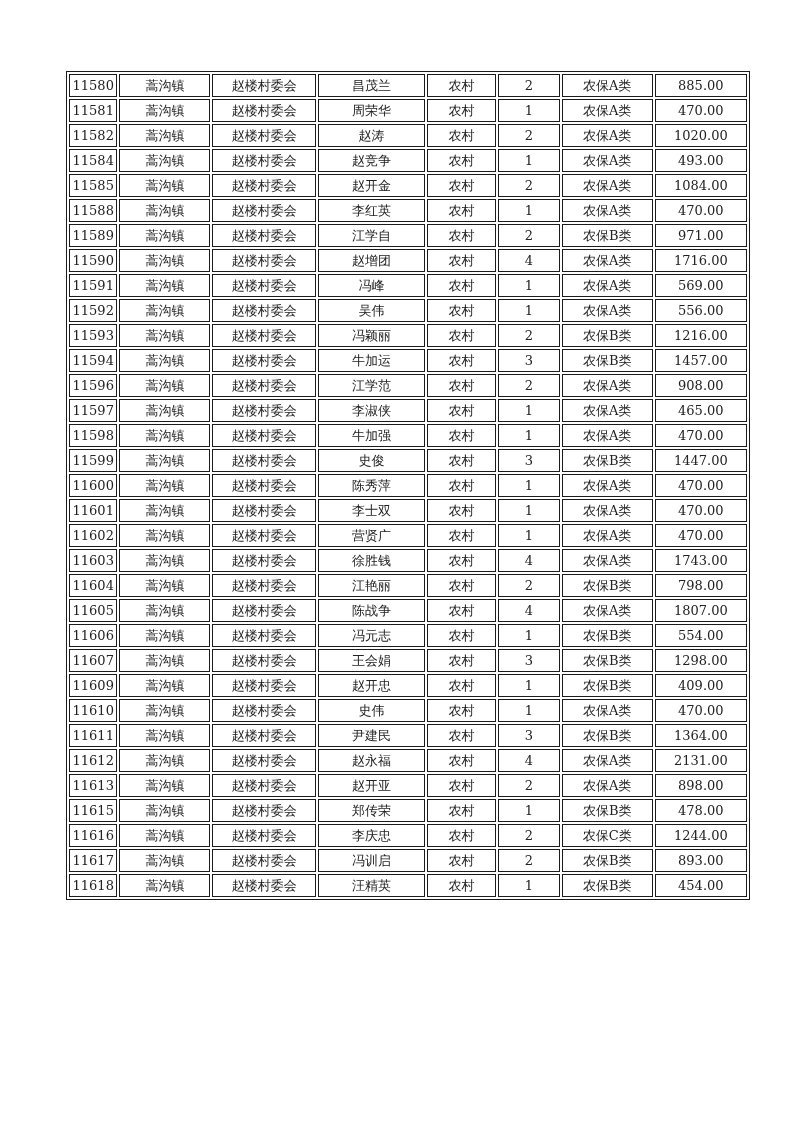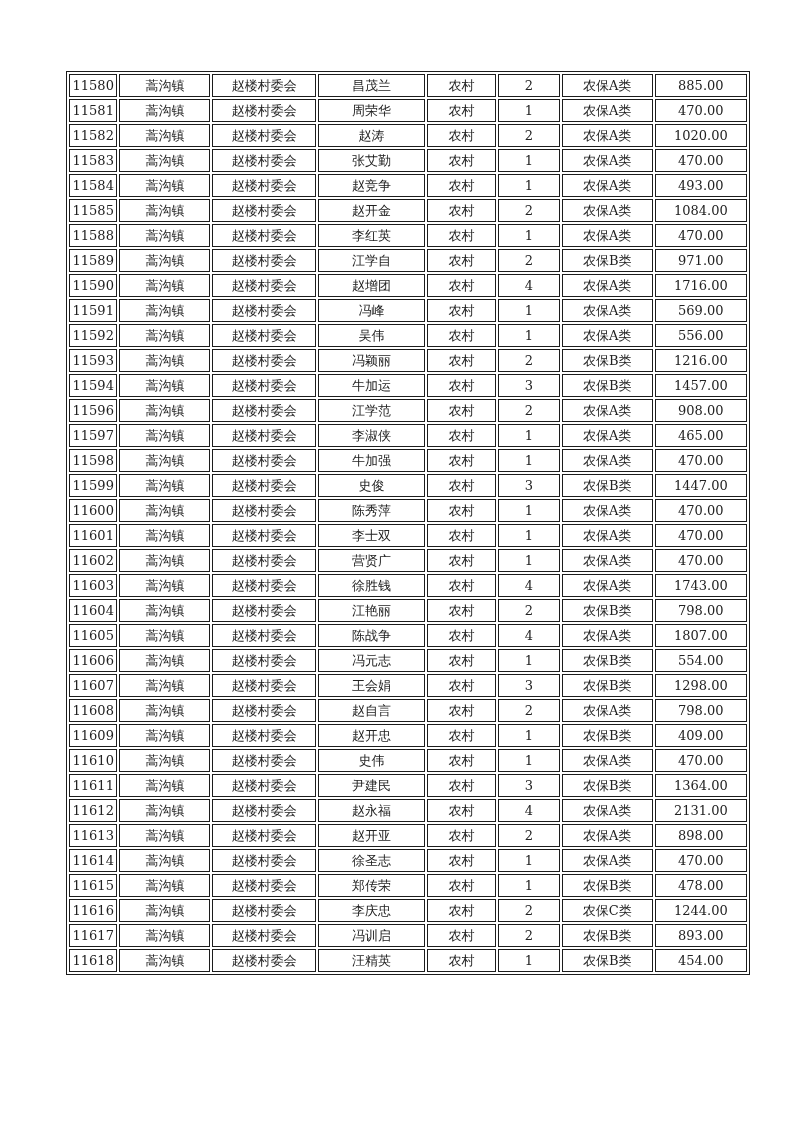--- a/index.html
+++ b/index.html
@@ -89,30 +89,20 @@
           <td>11582</td>
           <td>蒿沟镇</td>
           <td>赵楼村委会</td>
           <td>赵涛</td>
           <td>农村</td>
           <td>2</td>
           <td>农保A类</td>
           <td>1020.00</td>
         </tr>
         <tr>
-          <td>11583</td>
-          <td>蒿沟镇</td>
-          <td>赵楼村委会</td>
-          <td>张艾勤</td>
-          <td>农村</td>
-          <td>1</td>
-          <td>农保A类</td>
-          <td>470.00</td>
-        </tr>
-        <tr>
           <td>11584</td>
           <td>蒿沟镇</td>
           <td>赵楼村委会</td>
           <td>赵竞争</td>
           <td>农村</td>
           <td>1</td>
           <td>农保A类</td>
           <td>493.00</td>
         </tr>
         <tr>
@@ -309,30 +299,20 @@
           <td>11607</td>
           <td>蒿沟镇</td>
           <td>赵楼村委会</td>
           <td>王会娟</td>
           <td>农村</td>
           <td>3</td>
           <td>农保B类</td>
           <td>1298.00</td>
         </tr>
         <tr>
-          <td>11608</td>
-          <td>蒿沟镇</td>
-          <td>赵楼村委会</td>
-          <td>赵自言</td>
-          <td>农村</td>
-          <td>2</td>
-          <td>农保A类</td>
-          <td>798.00</td>
-        </tr>
-        <tr>
           <td>11609</td>
           <td>蒿沟镇</td>
           <td>赵楼村委会</td>
           <td>赵开忠</td>
           <td>农村</td>
           <td>1</td>
           <td>农保B类</td>
           <td>409.00</td>
         </tr>
         <tr>
@@ -367,30 +347,20 @@
         </tr>
         <tr>
           <td>11613</td>
           <td>蒿沟镇</td>
           <td>赵楼村委会</td>
           <td>赵开亚</td>
           <td>农村</td>
           <td>2</td>
           <td>农保A类</td>
           <td>898.00</td>
-        </tr>
-        <tr>
-          <td>11614</td>
-          <td>蒿沟镇</td>
-          <td>赵楼村委会</td>
-          <td>徐圣志</td>
-          <td>农村</td>
-          <td>1</td>
-          <td>农保A类</td>
-          <td>470.00</td>
         </tr>
         <tr>
           <td>11615</td>
           <td>蒿沟镇</td>
           <td>赵楼村委会</td>
           <td>郑传荣</td>
           <td>农村</td>
           <td>1</td>
           <td>农保B类</td>
           <td>478.00</td>

